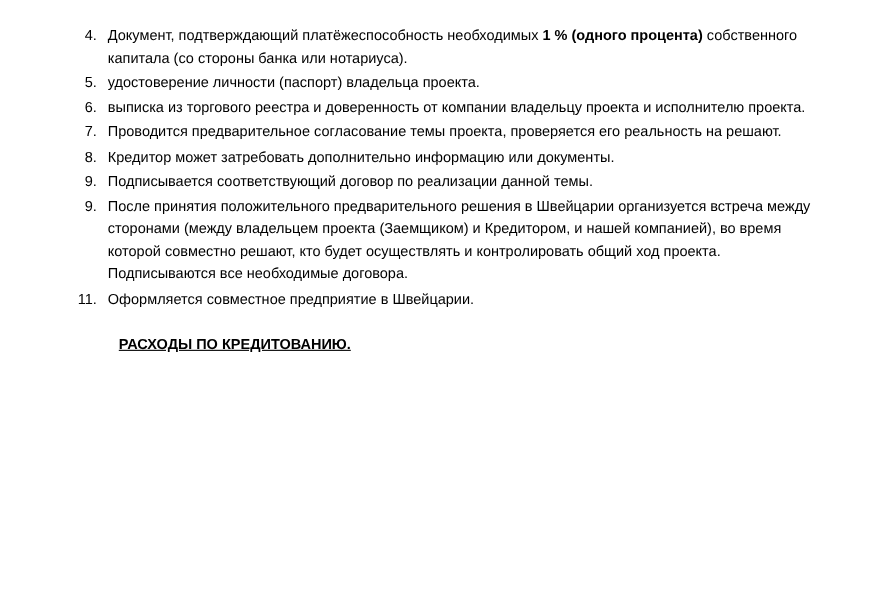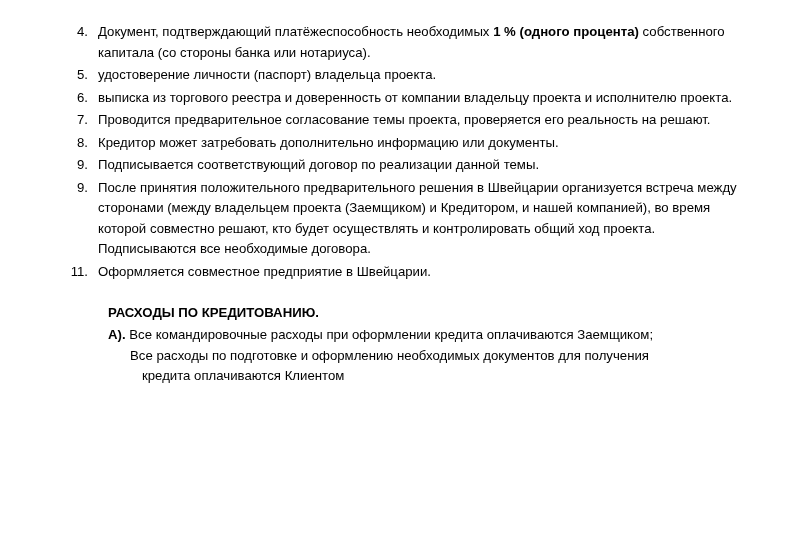--- a/index.html
+++ b/index.html
@@ -38,20 +38,21 @@
     width: 30px;
     text-align: right;
     padding-right: 10px;
     box-sizing: border-box;
   }
   .num-body {
     flex: 1 1 auto;
   }
   .sub-block {
     margin-top: 20px;
+    text-decoration: underline;
   }
   .heading {
     font-weight: bold;
     font-size: 13.2px;
     line-height: 21px;
     margin-bottom: 2px;
   }
   .lettered {
     font-size: 13.2px;
     line-height: 20.5px;
@@ -118,24 +119,19 @@
       <span class="num-marker">11.</span>
       <span class="num-body">Оформляется совместное предприятие в Швейцарии.</span>
     </li>
 
   </ol>
 
   <div class="sub-block" style="padding-left:40px;">
 
     <div class="heading">РАСХОДЫ ПО КРЕДИТОВАНИЮ.</div>
 
-    <div class="lettered">
-      <span class="label">A).</span><span> Все командировочные расходы при оформлении кредита оплачиваются Заемщиком;</span>
-      <span class="indent-line">Все расходы по подготовке и оформлению необходимых документов для получения</span>
-      <span class="indent-line2">кредита оплачиваются Клиентом</span>
-    </div>
 
 
 
 
   </div>
 
 </div>
 
 </body></html>

